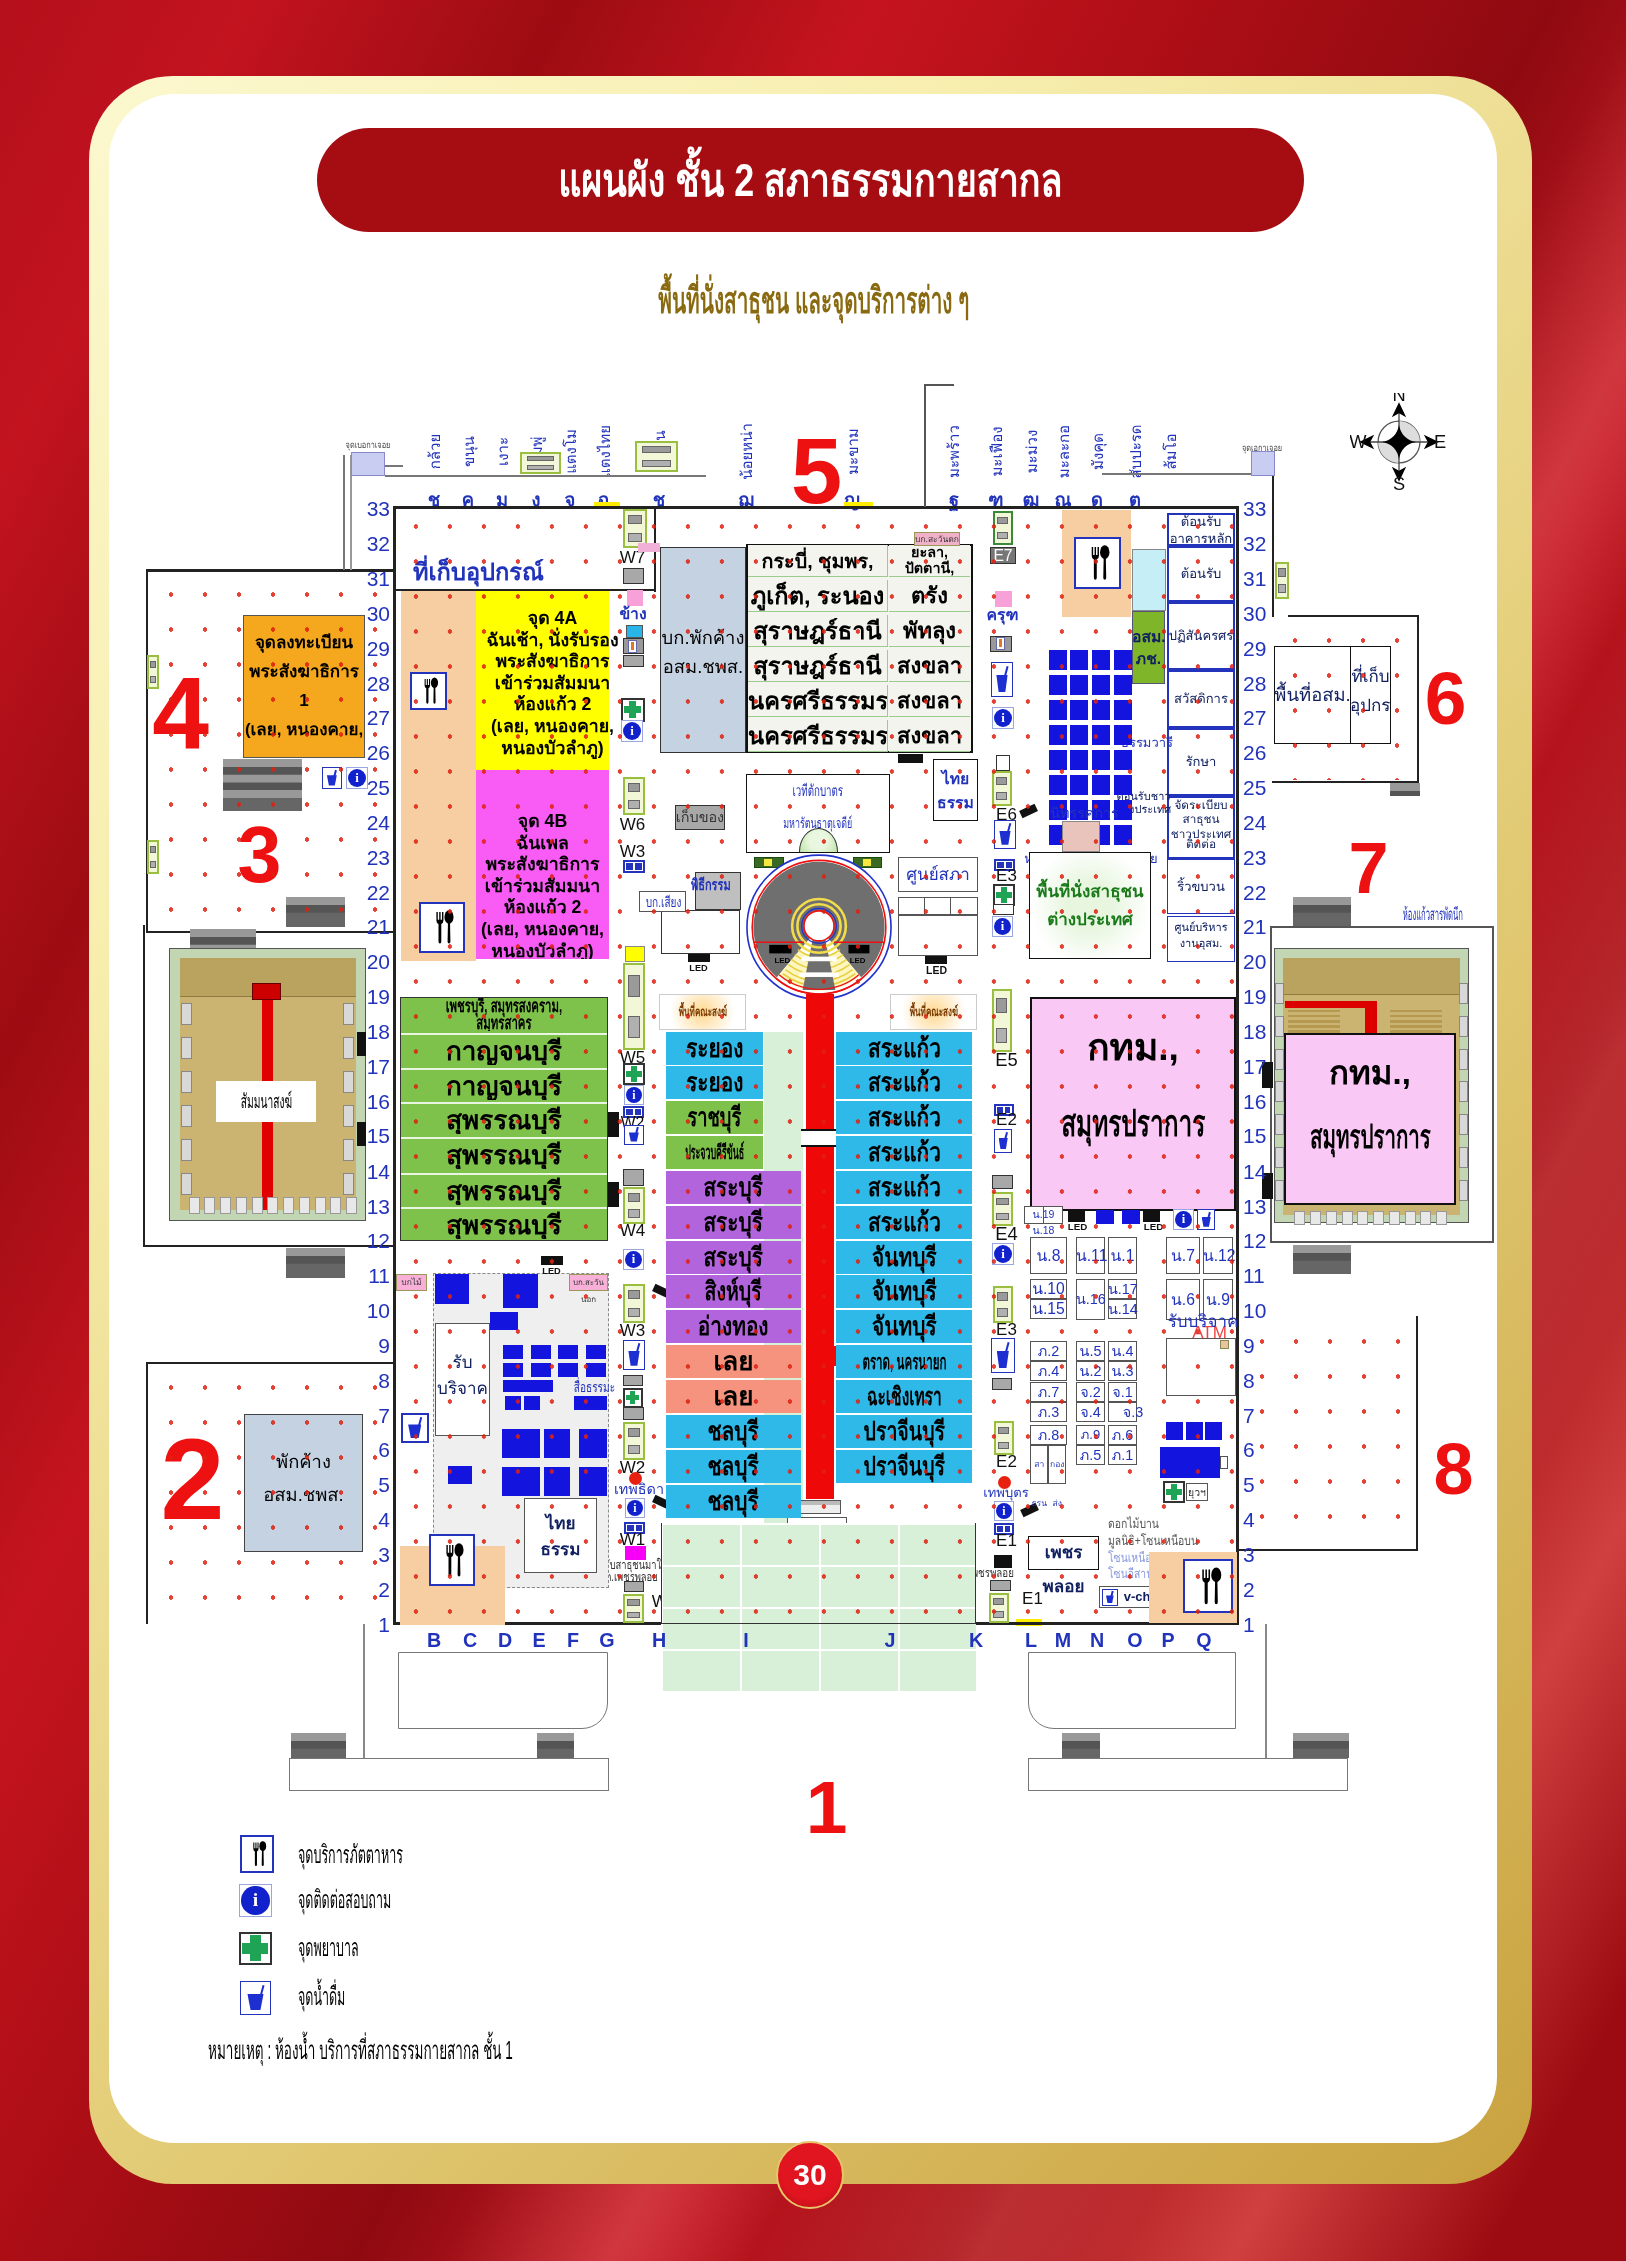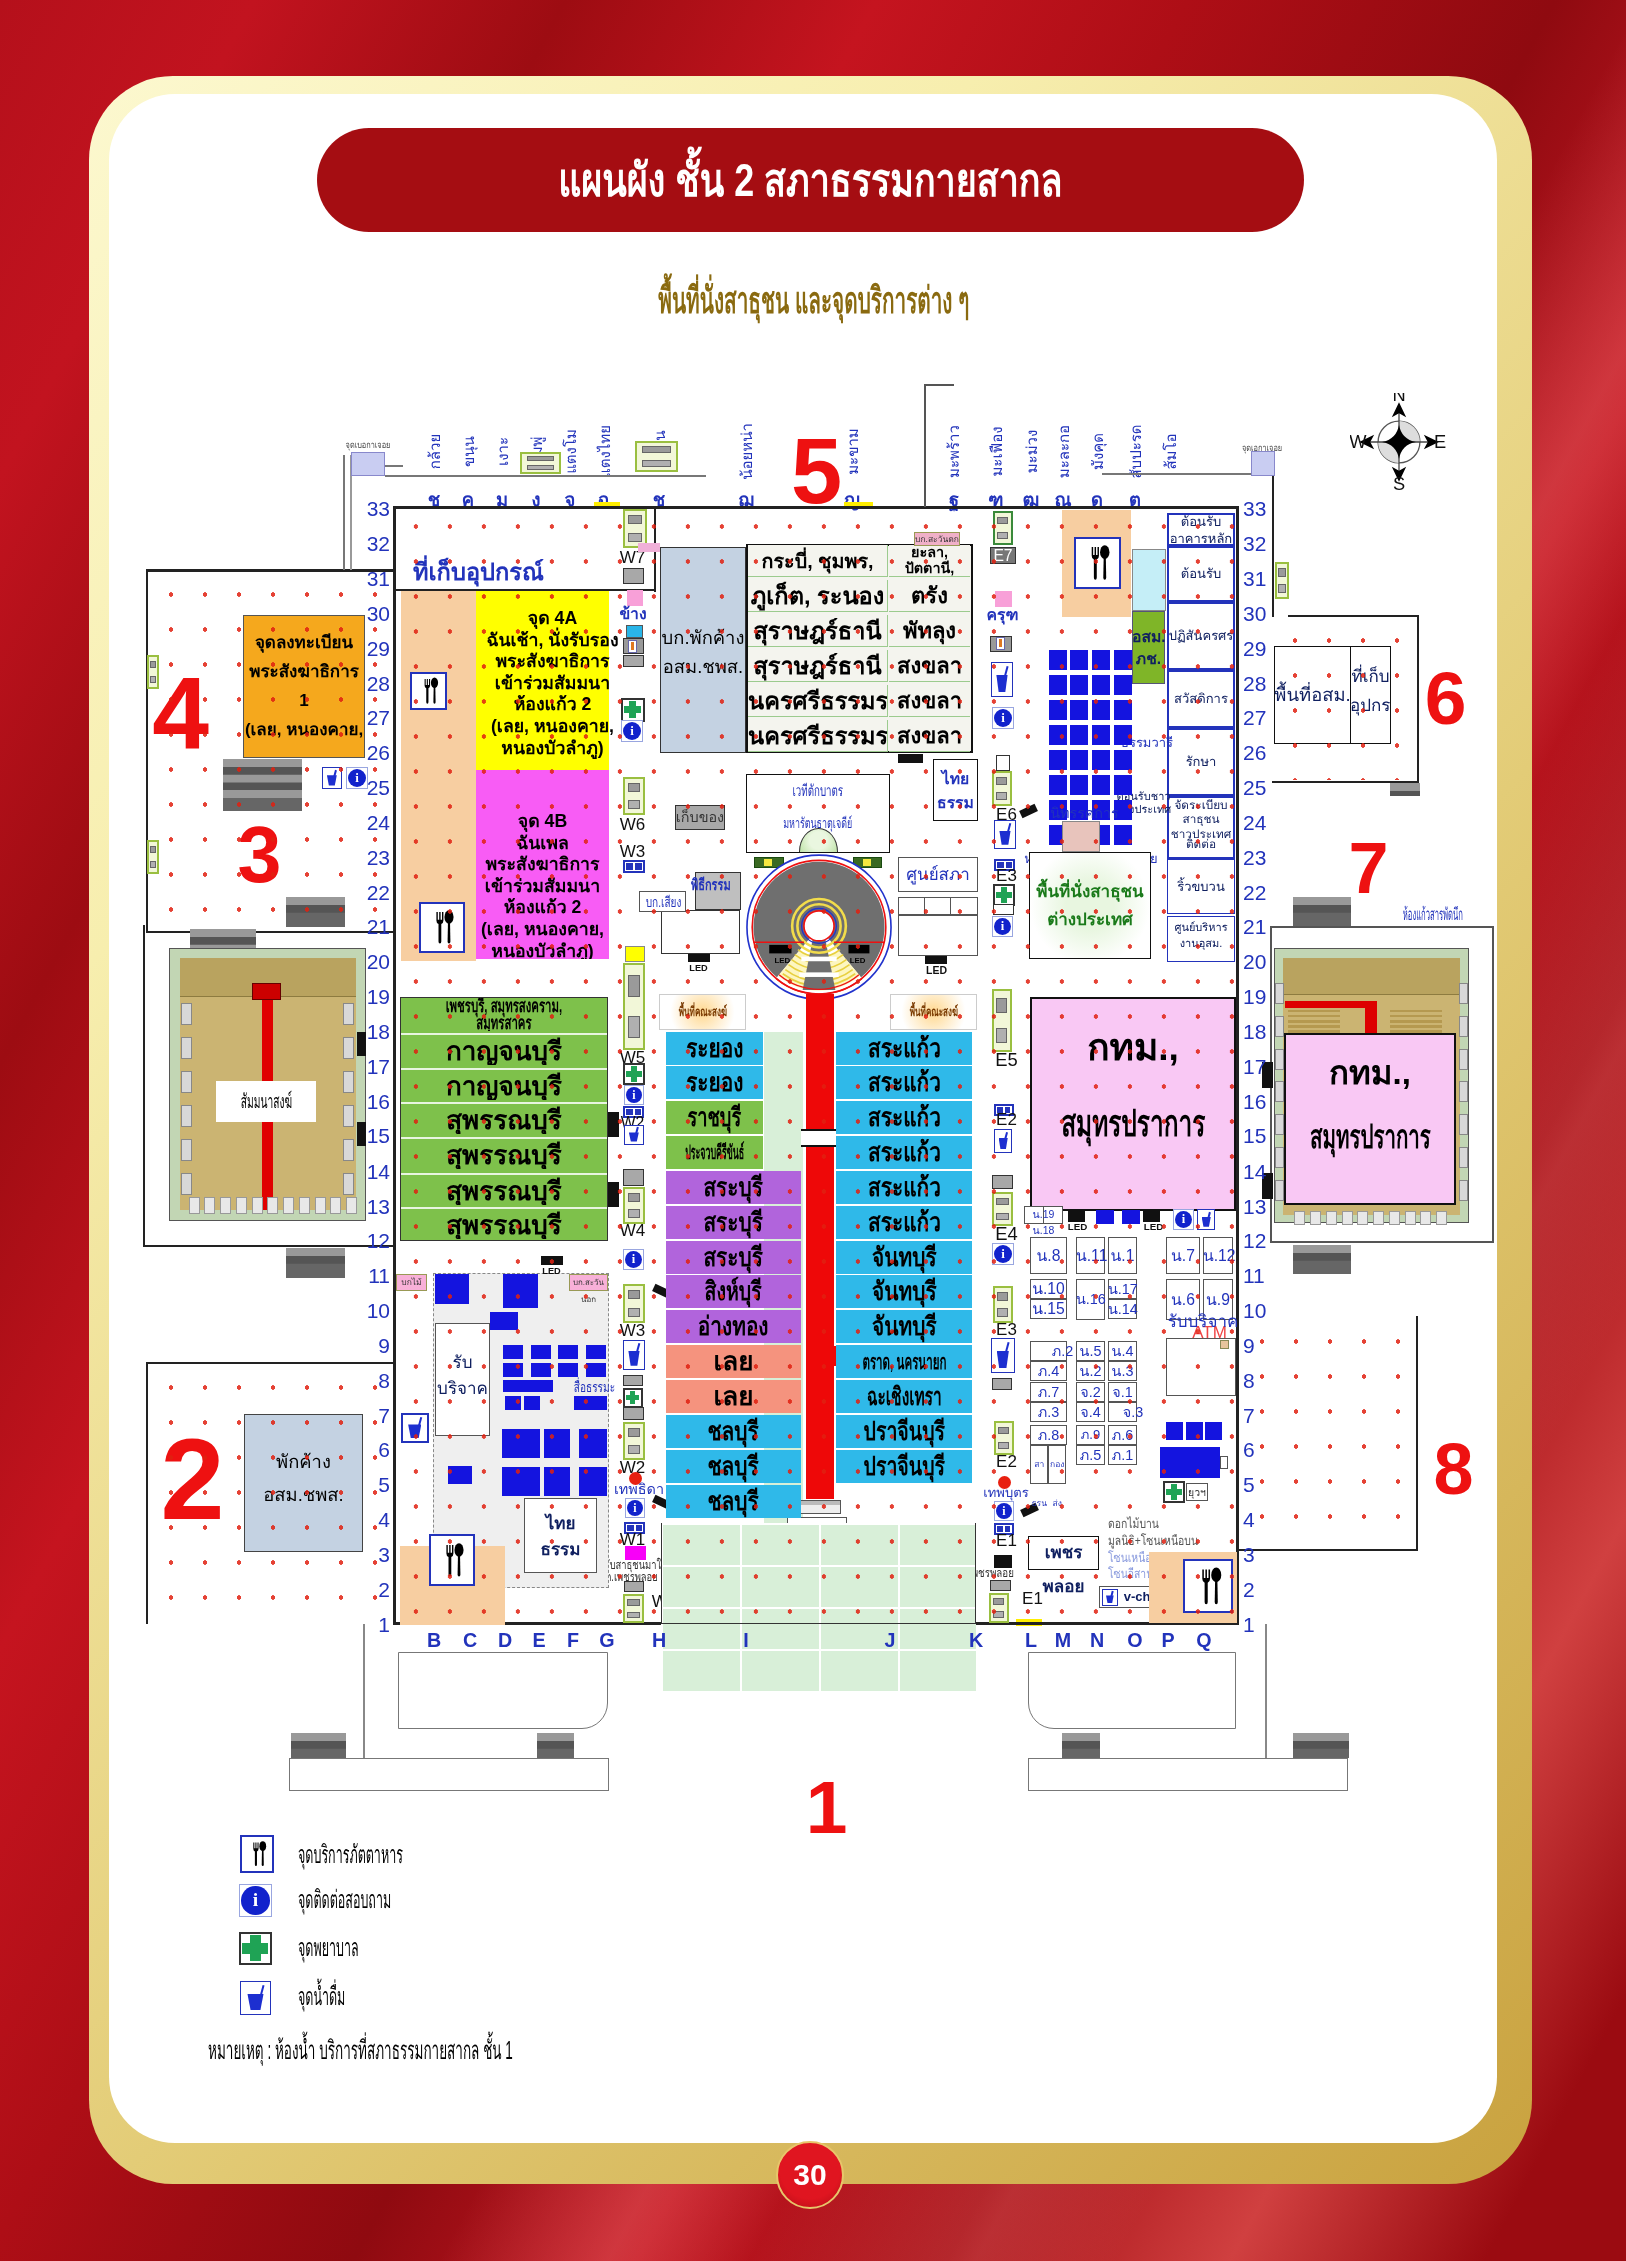--- a/index.html
+++ b/index.html
@@ -870,21 +870,21 @@
 <div class="abs" style="left:1108px;top:1279px;width:29px;height:20.3px;background:#fff;border:1.3px solid #555;"></div>
 <div class="t" style="left:1108px;top:1279px;width:29px;height:20.3px;font-size:14.4px;color:#2233bb;font-weight:400;line-height:20.3px;">น.17</div>
 <div class="abs" style="left:1108px;top:1299px;width:29px;height:20.3px;background:#fff;border:1.3px solid #555;"></div>
 <div class="t" style="left:1108px;top:1299px;width:29px;height:20.3px;font-size:14.4px;color:#2233bb;font-weight:400;line-height:20.3px;">น.14</div>
 <div class="abs" style="left:1166px;top:1279px;width:34px;height:41px;background:#fff;border:1.3px solid #555;"></div>
 <div class="t" style="left:1166px;top:1279px;width:34px;height:41px;font-size:15.7px;color:#2233bb;font-weight:400;line-height:41px;">น.6</div>
 <div class="abs" style="left:1203px;top:1279px;width:30px;height:41px;background:#fff;border:1.3px solid #555;"></div>
 <div class="t" style="left:1203px;top:1279px;width:30px;height:41px;font-size:15.7px;color:#2233bb;font-weight:400;line-height:41px;">น.9</div>
 <div class="t" style="left:1180px;top:1324px;width:59px;height:17px;font-size:17px;color:#ef4444;font-weight:400;line-height:17px;">ATM</div>
 <div class="abs" style="left:1030px;top:1341px;width:37px;height:20.3px;background:#fff;border:1.3px solid #555;"></div>
-<div class="t" style="left:1030px;top:1341px;width:37px;height:20.3px;font-size:14.4px;color:#2233bb;font-weight:400;line-height:20.3px;margin-left:14px;">ภ.2</div>
+<div class="t" style="left:1030px;top:1341px;width:37px;height:20.3px;font-size:14.4px;color:#2233bb;font-weight:400;line-height:20.3px;">ภ.2</div>
 <div class="abs" style="left:1030px;top:1361px;width:37px;height:20.3px;background:#fff;border:1.3px solid #555;"></div>
 <div class="t" style="left:1030px;top:1361px;width:37px;height:20.3px;font-size:14.4px;color:#2233bb;font-weight:400;line-height:20.3px;">ภ.4</div>
 <div class="abs" style="left:1076px;top:1341px;width:29px;height:20.3px;background:#fff;border:1.3px solid #555;"></div>
 <div class="t" style="left:1076px;top:1341px;width:29px;height:20.3px;font-size:14.4px;color:#2233bb;font-weight:400;line-height:20.3px;">น.5</div>
 <div class="abs" style="left:1076px;top:1361px;width:29px;height:20.3px;background:#fff;border:1.3px solid #555;"></div>
 <div class="t" style="left:1076px;top:1361px;width:29px;height:20.3px;font-size:14.4px;color:#2233bb;font-weight:400;line-height:20.3px;">น.2</div>
 <div class="abs" style="left:1108px;top:1341px;width:29px;height:20.3px;background:#fff;border:1.3px solid #555;"></div>
 <div class="t" style="left:1108px;top:1341px;width:29px;height:20.3px;font-size:14.4px;color:#2233bb;font-weight:400;line-height:20.3px;">น.4</div>
 <div class="abs" style="left:1108px;top:1361px;width:29px;height:20.3px;background:#fff;border:1.3px solid #555;"></div>
 <div class="t" style="left:1108px;top:1361px;width:29px;height:20.3px;font-size:14.4px;color:#2233bb;font-weight:400;line-height:20.3px;">น.3</div>

